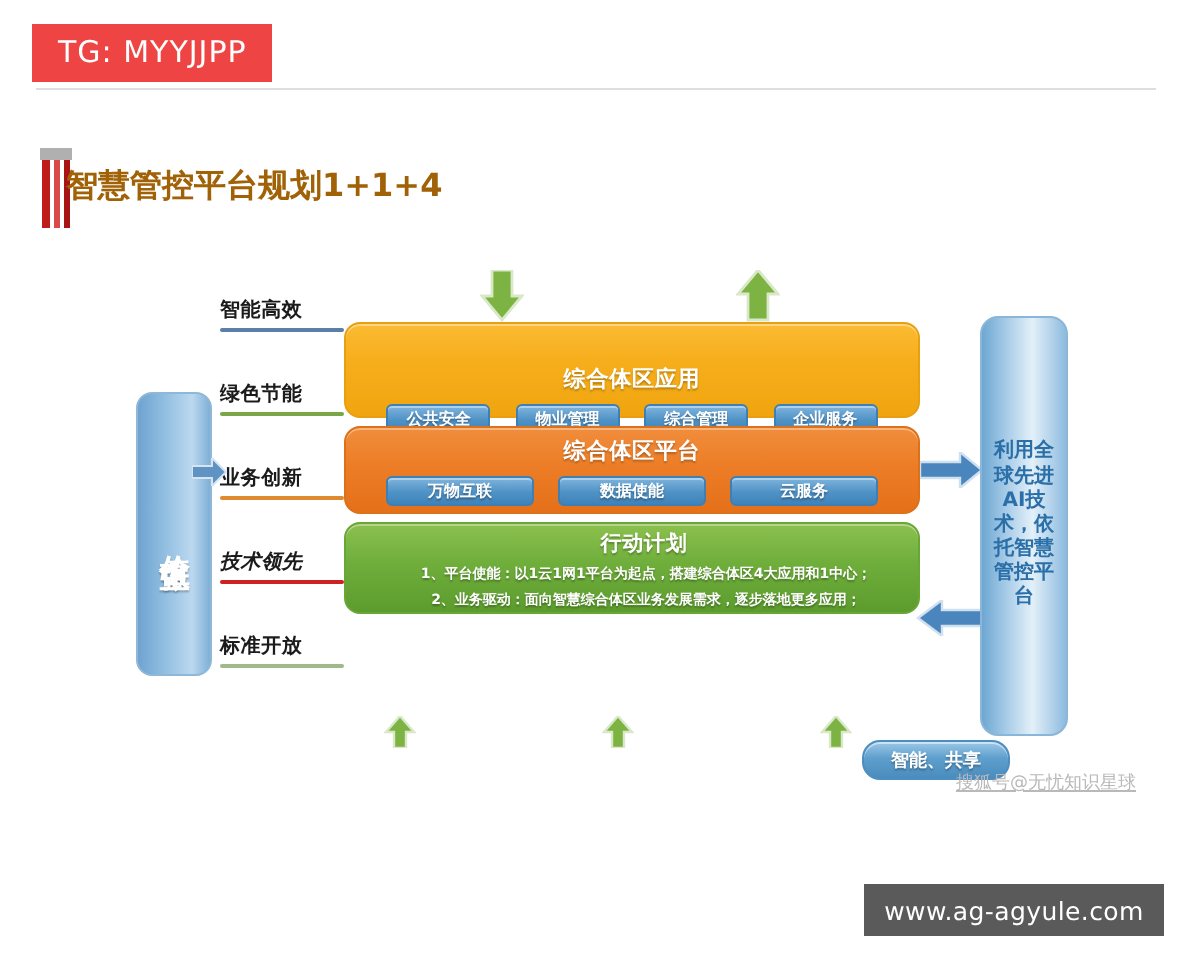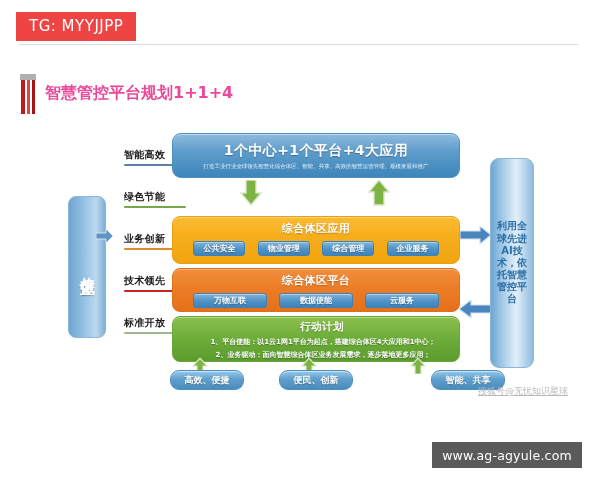--- a/index.html
+++ b/index.html
@@ -20,41 +20,41 @@
   }
 
   
   .heading-wrap { position:absolute; left: 20px; top: 72px; width: 560px; height: 40px; }
   .hbar { position:absolute; left:0; top:2px; width: 16px; height: 40px; }
   .hbar .cap { position:absolute; left:0; top:0; width:16px; height:6px; background:#b0b0b0; }
   .hbar .s1 { position:absolute; left:1px; top:6px; width:4px; height:34px; background:#c01b1b; }
   .hbar .s2 { position:absolute; left:7px; top:6px; width:3px; height:34px; background:#d94a4a; }
   .hbar .s3 { position:absolute; left:12px; top:6px; width:3px; height:34px; background:#a81414; }
   .heading-text {
-    position:absolute; left: 25px; top: 11px;
-    font-size: 16px; font-weight: bold; color:#ec4899; white-space:nowrap;
+    position:absolute; left: 13px; top: 11px;
+    font-size: 16px; font-weight: bold; color:#a16207; white-space:nowrap;
   }
   .heading-rule { position:absolute; left:18px; top:44px; width:560px; height:1px; background:#dedede; }
 
   
   .value-pillar {
     position:absolute; left: 68px; top: 196px; width: 38px; height: 142px;
     border-radius: 8px;
     background: linear-gradient(to right, #6fa3d0 0%, #8fbde0 35%, #bcd8ef 75%, #7fb0d8 100%);
     border:1px solid #8fb8d8;
     display:flex; align-items:center; justify-content:center;
   }
   .value-pillar .vtext {
     color:#ffffff; font-size:15px; font-weight:bold; line-height:1.12;
     writing-mode: vertical-rl; text-orientation: upright; letter-spacing:1px;
     text-shadow: 0 1px 1px rgba(0,0,0,.22);
   }
 
   
-  .props { position:absolute; left: 124px; top: 148px; width: 62px; height: 200px; }
+  .props { position:absolute; left: 110px; top: 148px; width: 62px; height: 200px; }
   .prop { position:absolute; left:0; width: 62px; }
   .prop .lbl { font-size: 10px; font-weight:bold; color:#1b1b1b; white-space:nowrap; letter-spacing:.3px; }
   .prop .line { margin-top:2px; height:2px; width:62px; border-radius:1px; }
 
   
   .stack { position:absolute; left: 172px; top: 133px; width: 288px; }
 
   .card-top {
     position:relative; height: 45px; border-radius: 9px;
     background: linear-gradient(to bottom, #8ebbdd 0%, #5d9ccb 42%, #3d85bb 100%);
@@ -68,25 +68,25 @@
   }
   .card-top .t2 {
     margin-top:3px; color:#e9f3fb; font-size:5.4px; letter-spacing:.1px; white-space:nowrap;
   }
 
   .arrow-row { position:relative; height: 28px; }
   .arr { position:absolute; width: 22px; height: 26px; }
   .arr svg { display:block; }
 
   .card-orange {
-    position:relative; margin-top:10px; height: 48px; border-radius: 8px;
+    position:relative; margin-top:0; height: 48px; border-radius: 8px;
     background: linear-gradient(to bottom, #fbbb33 0%, #f7ae1c 40%, #f0a50f 100%);
     border:1px solid #e8a010;
     box-shadow: inset 0 1px 0 rgba(255,255,255,.4);
-    padding-top:4px;
+    padding-top:20px;
   }
   .card-orange .ct {
     text-align:center; color:#ffffff; font-size:11px; font-weight:bold;
     text-shadow:0 1px 1px rgba(0,0,0,.25); letter-spacing:.4px;
   }
   .card-dorange {
     position:relative; margin-top:4px; height: 44px; border-radius: 8px;
     background: linear-gradient(to bottom, #f18d3c 0%, #ec7d26 45%, #e5701a 100%);
     border:1px solid #dd7119;
     box-shadow: inset 0 1px 0 rgba(255,255,255,.35);
@@ -190,36 +190,32 @@
       <div class="line" style="background:#5b7fa8;"></div>
     </div>
     <div class="prop" style="top:42px;">
       <div class="lbl">绿色节能</div>
       <div class="line" style="background:#7aa64a;"></div>
     </div>
     <div class="prop" style="top:84px;">
       <div class="lbl">业务创新</div>
       <div class="line" style="background:#e08a2e;"></div>
     </div>
-    <div class="prop" style="top:126px;">
+    <div class="prop" style="top:126px;font-style:italic;">
       <div class="lbl">技术领先</div>
       <div class="line" style="background:#cc2222;"></div>
     </div>
     <div class="prop" style="top:168px;">
       <div class="lbl">标准开放</div>
       <div class="line" style="background:#9fb98a;"></div>
     </div>
   </div>
 
   <div class="stack">
 
-    <div class="card-top">
-      <div class="t1">1个中心+1个平台+4大应用</div>
-      <div class="t2">打造工业行业全球领先智慧化综合体区、智能、共享、高效的智慧运营管理、规模发展和推广</div>
-    </div>
 
     <div class="arrow-row">
       <div class="arr" style="left:68px; top:2px;">
         <svg width="22" height="26" viewBox="0 0 22 26">
           <polygon points="6,0 16,0 16,13 21,13 11,25 1,13 6,13" fill="#7cb342" stroke="#d9e8c8" stroke-width="1.4"></polygon>
         </svg>
       </div>
       <div class="arr" style="left:196px; top:2px;">
         <svg width="22" height="26" viewBox="0 0 22 26">
           <polygon points="11,0 21,12 16,12 16,25 6,25 6,12 1,12" fill="#7cb342" stroke="#d9e8c8" stroke-width="1.4"></polygon>
@@ -252,28 +248,26 @@
       <div class="plan-line">2、业务驱动：面向智慧综合体区业务发展需求，逐步落地更多应用；</div>
     </div>
   </div>
 
   <div class="badges">
     <div class="up-arrow" style="left:22px;">
       <svg width="16" height="16" viewBox="0 0 16 16">
         <polygon points="8,0 15,8 11,8 11,16 5,16 5,8 1,8" fill="#7cb342" stroke="#d9e8c8" stroke-width="1.2"></polygon>
       </svg>
     </div>
-    <div class="badge" style="left:0px;">高效、便捷</div>
 
     <div class="up-arrow" style="left:131px;">
       <svg width="16" height="16" viewBox="0 0 16 16">
         <polygon points="8,0 15,8 11,8 11,16 5,16 5,8 1,8" fill="#7cb342" stroke="#d9e8c8" stroke-width="1.2"></polygon>
       </svg>
     </div>
-    <div class="badge" style="left:109px;">便民、创新</div>
 
     <div class="up-arrow" style="left:240px;">
       <svg width="16" height="16" viewBox="0 0 16 16">
         <polygon points="8,0 15,8 11,8 11,16 5,16 5,8 1,8" fill="#7cb342" stroke="#d9e8c8" stroke-width="1.2"></polygon>
       </svg>
     </div>
     <div class="badge" style="left:218px;margin-left:43px;">智能、共享</div>
   </div>
 
   <div class="side-arrow" style="left:460px; top:226px;">

